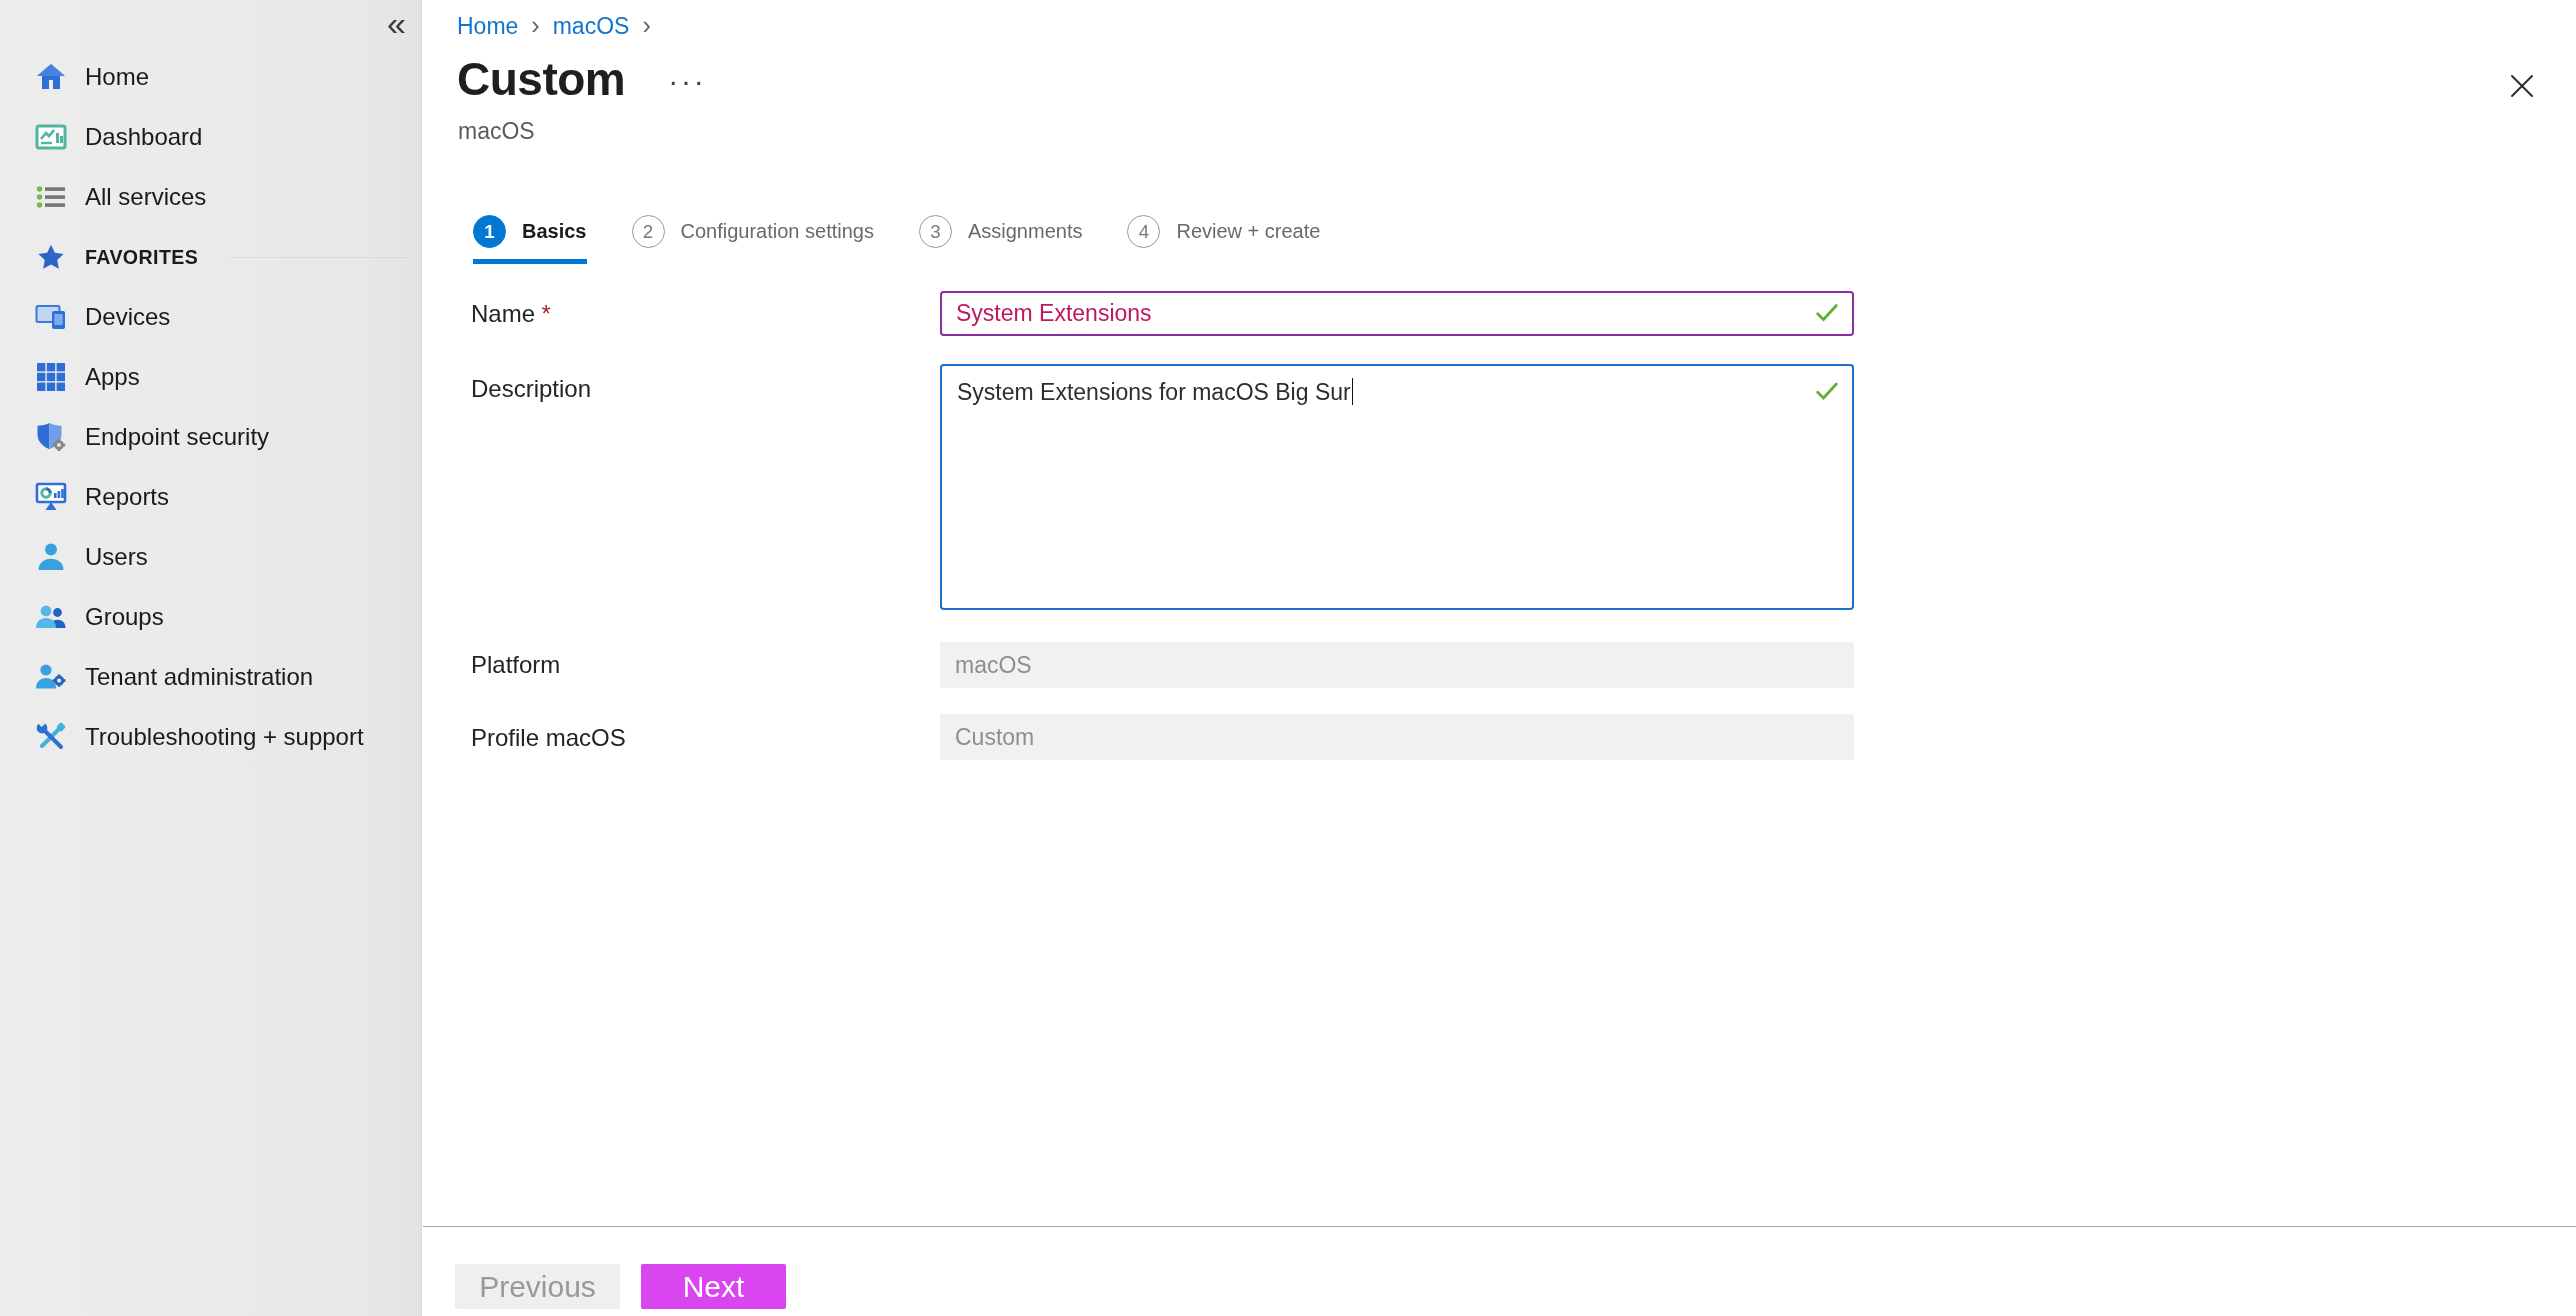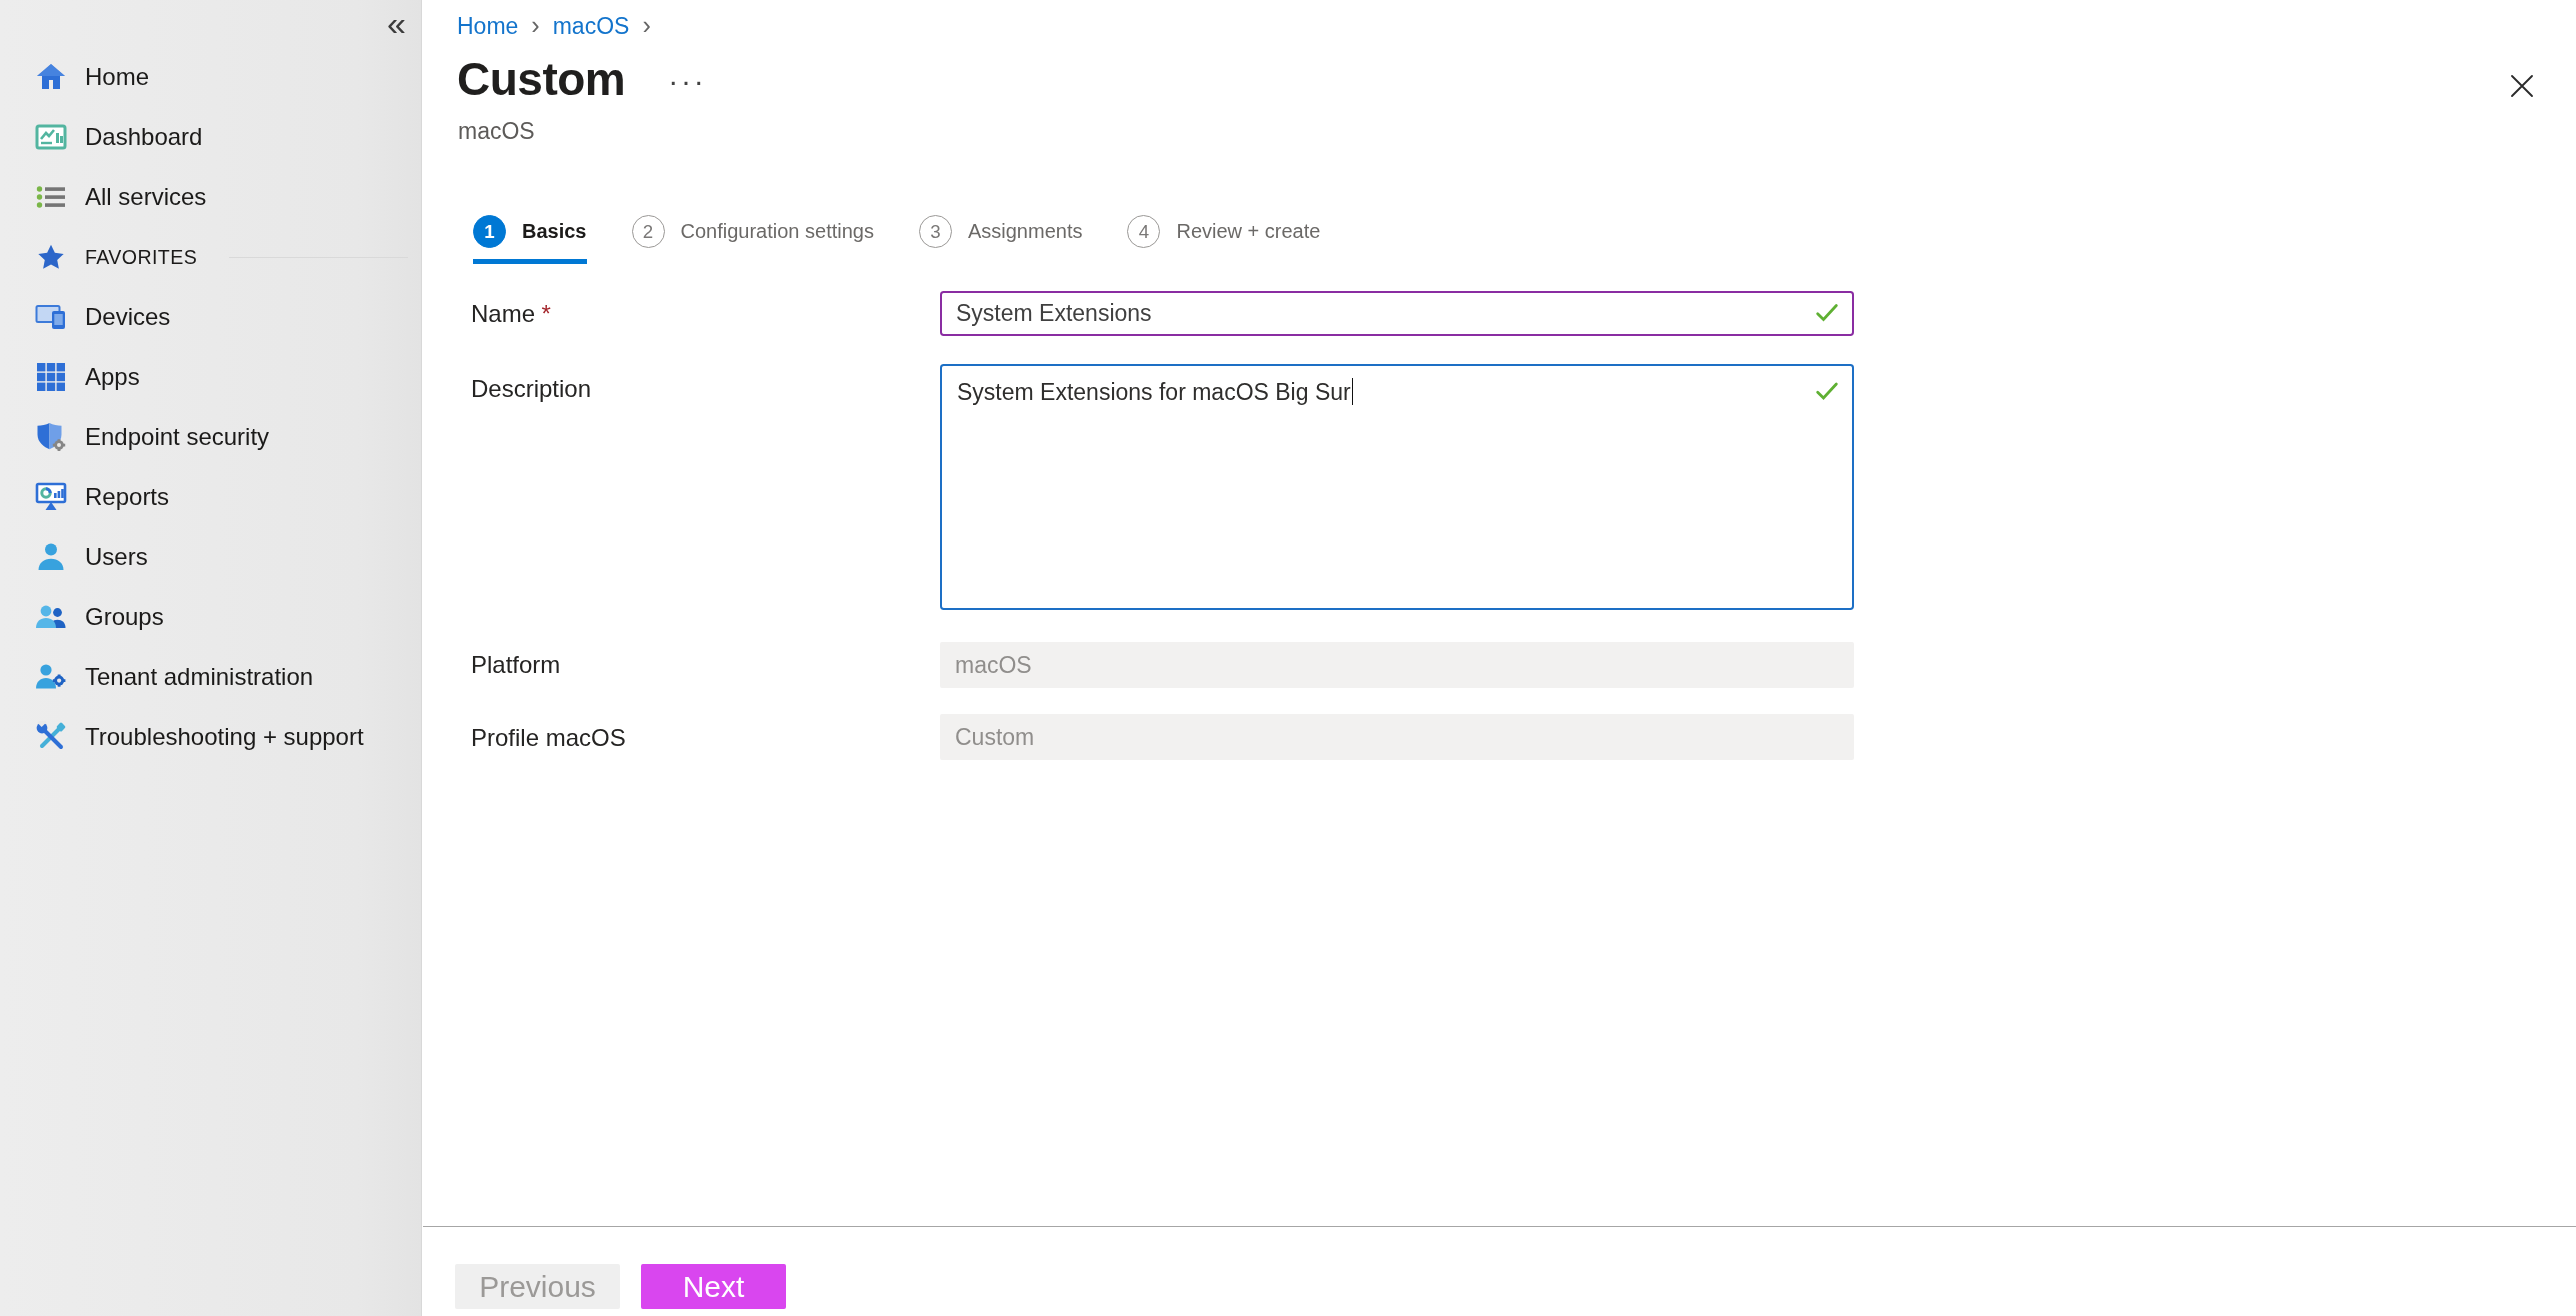--- a/index.html
+++ b/index.html
@@ -23,21 +23,21 @@
     font-size:34px; color:#3b3b3b; cursor:pointer; line-height:1;
     font-weight:400; user-select:none;
   }
   .nav { position:absolute; top:47px; left:0; right:0; }
   .nav-item {
     display:flex; align-items:center; height:60px;
     padding-left:34px; gap:17px; cursor:pointer;
     font-size:24px; color:#1b1a19;
   }
   .nav-icon { width:34px; height:34px; flex:0 0 34px; display:flex; align-items:center; justify-content:center; }
-  .nav-section { font-size:19.6px; font-weight:400; letter-spacing:0.4px; color:#1b1a19; }
+  .nav-section { font-size:19.6px; font-weight:700; letter-spacing:0.4px; color:#1b1a19; }
   .nav-item.section-row::after {
     content:""; flex:1 1 auto; height:0.9px; background:#d9d9d9; margin:0 13px 0 15px;
   }
 
   
   .content { position:absolute; left:423px; top:0; right:0; bottom:0; background:#fff; }
 
   .breadcrumb { position:absolute; left:34px; top:13px; font-size:23px; display:flex; align-items:center; gap:13px; }
   .breadcrumb a { color:#1374cc; text-decoration:none; cursor:pointer; }
   .crumb-sep { color:#666; font-size:25px; line-height:1; padding-bottom:2.8px; }
@@ -65,21 +65,21 @@
 
   
   .form-label { position:absolute; left:48px; font-size:24px; color:#252423; line-height:28px; }
   .required-mark { color:#a4262c; margin-left:6.5px; }
 
   .field { position:absolute; left:517px; width:914px; }
 
   .name-input {
     width:100%; height:45px; border:2.8px solid #8a2da2; border-radius:3.7px;
     font-family:"Liberation Sans", sans-serif;
-    font-size:23px; color:#404040; padding:0 52px 0 14px; outline:none; background:#fff;
+    font-size:23px; color:#be185d; padding:0 52px 0 14px; outline:none; background:#fff;
   }
   .input-check { position:absolute; right:13px; top:50%; transform:translateY(-50%); }
 
   .description-box {
     width:100%; height:246px; border:2.8px solid #1d6fc5; border-radius:3.7px;
     background:#fff; padding:11.2px 52px 11.2px 15px;
     font-size:23px; color:#2f2e2d; line-height:30px; cursor:text;
     overflow:hidden; white-space:pre-wrap; word-break:break-word;
   }
   .textarea-check { position:absolute; right:13px; top:13px; }

